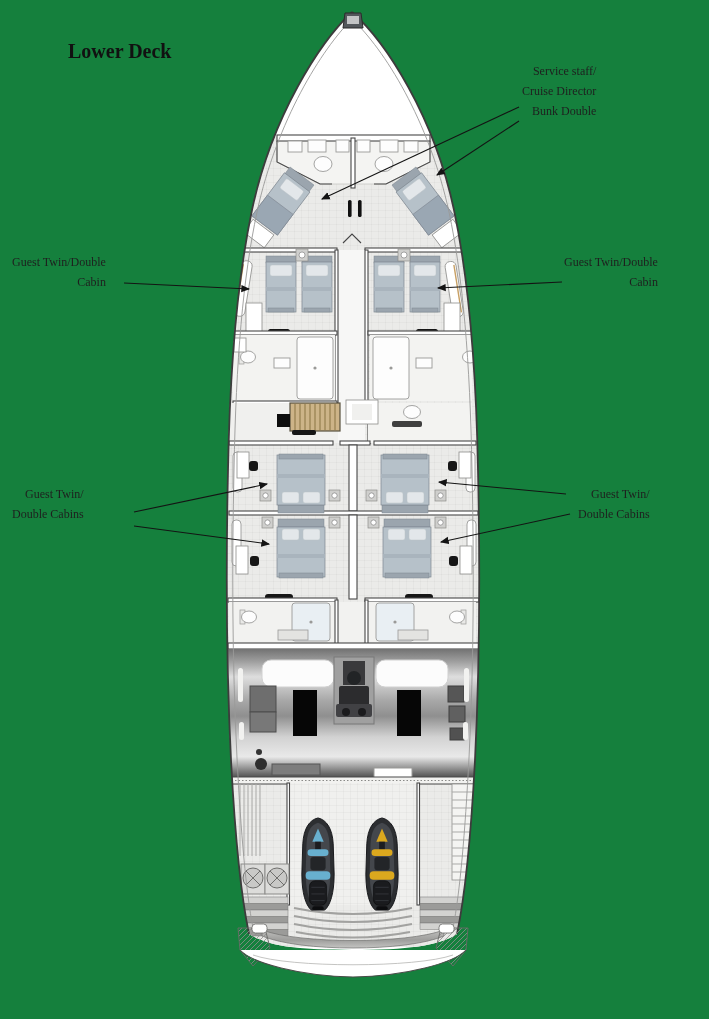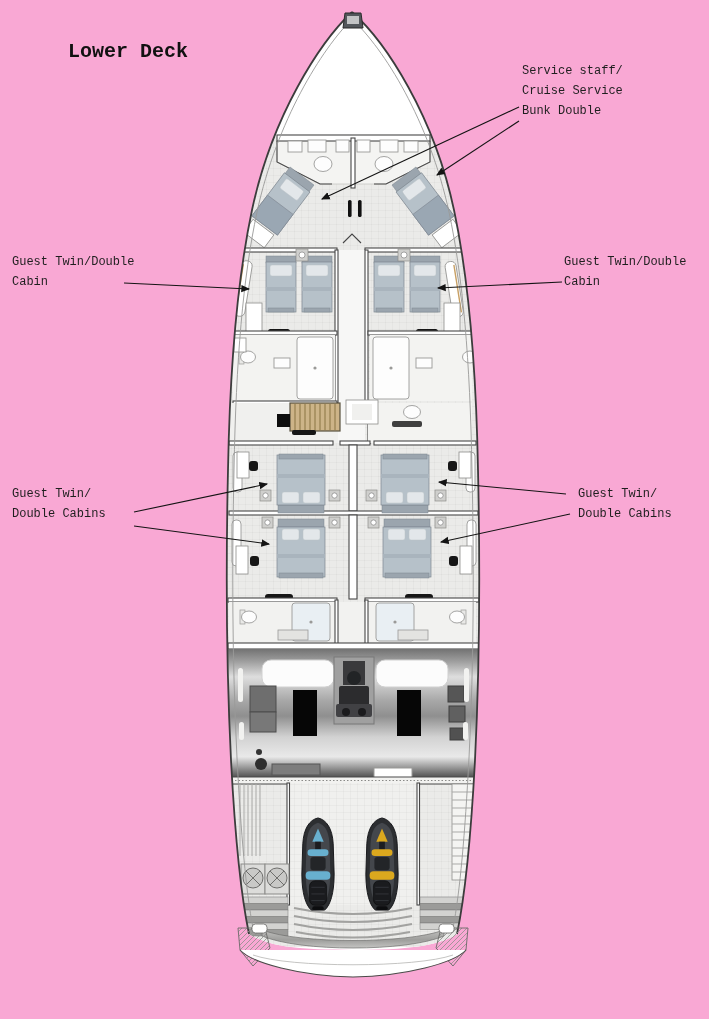--- a/index.html
+++ b/index.html
@@ -1,17 +1,17 @@
 <!DOCTYPE html>
 <html><head>
 <meta charset="utf-8">
 <style>
   html,body{margin:0;padding:0;background:#fff;}
-  .stage{position:relative;width:709px;height:1019px;background:#f9a8d4;
-         font-family:Liberation Mono, monospace;overflow:hidden;}
+  .stage{position:relative;width:709px;height:1019px;background:#15803d;
+         font-family:Liberation Serif, serif;overflow:hidden;text-align:right;}
   .title{position:absolute;left:68px;top:40px;font-size:20px;font-weight:bold;color:#111;}
   .lbl{position:absolute;font-size:12px;line-height:20px;color:#1f1f1f;white-space:nowrap;}
   .lbl div{white-space:nowrap;}
   svg{position:absolute;left:0;top:0;}
   .wall{fill:#ffffff;stroke:#474747;stroke-width:1.1;}
   .wline{stroke:#474747;stroke-width:1.1;fill:none;}
   .furn{fill:#ffffff;stroke:#8d8d8b;stroke-width:.8;}
   .fixture{fill:#fdfdfd;stroke:#9a9a98;stroke-width:.9;}
   .darkf{fill:#161616;stroke:none;}
   .bed{fill:#b6c1c9;stroke:#7e8791;stroke-width:.7;}
@@ -420,21 +420,21 @@
     <line class="arrow" marker-end="url(#ah)" x1="134" y1="526" x2="269" y2="544"></line>
     <line class="arrow" marker-end="url(#ah)" x1="566" y1="494" x2="439" y2="482"></line>
     <line class="arrow" marker-end="url(#ah)" x1="570" y1="514" x2="441" y2="542"></line>
   </g>
 </svg>
 
 <div class="title">Lower Deck</div>
 
 <div class="lbl" style="left:522px;top:61px;">
   <div>Service staff/</div>
-  <div>Cruise Service</div>
+  <div>Cruise Director</div>
   <div>Bunk Double</div>
 </div>
 
 <div class="lbl" style="left:12px;top:252px;">
   <div>Guest Twin/Double</div>
   <div>Cabin</div>
 </div>
 
 <div class="lbl" style="left:564px;top:252px;">
   <div>Guest Twin/Double</div>

